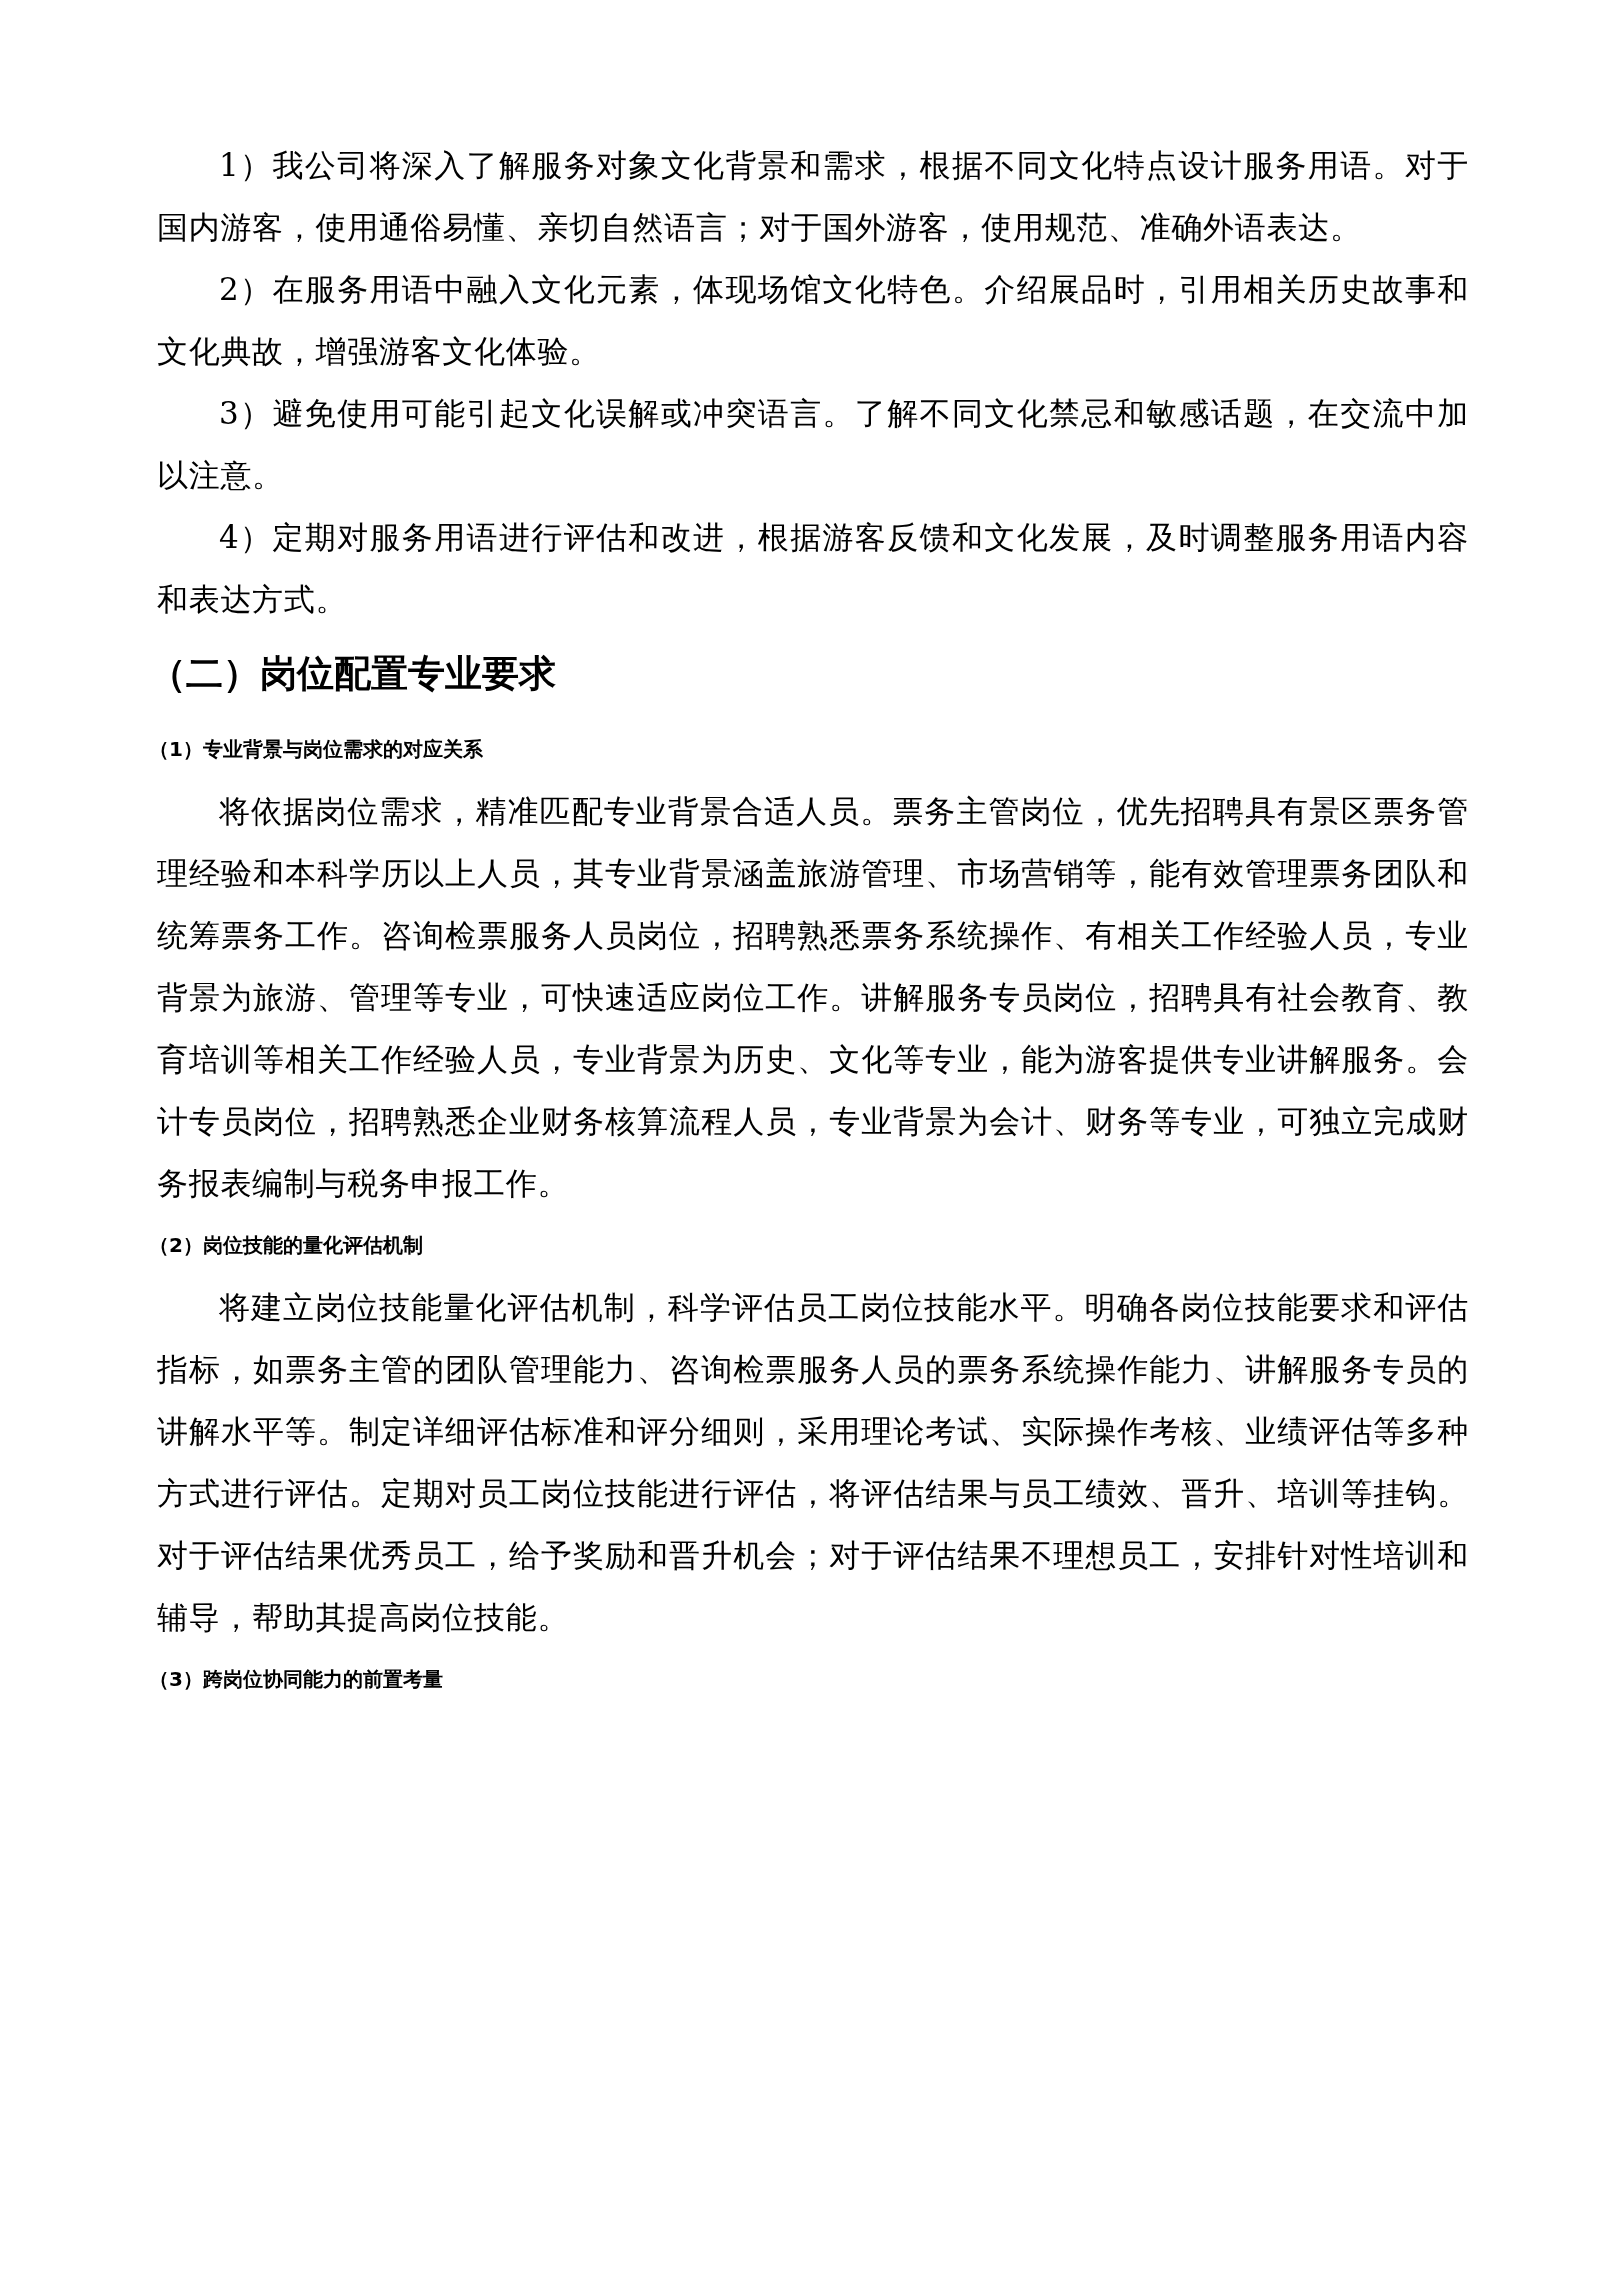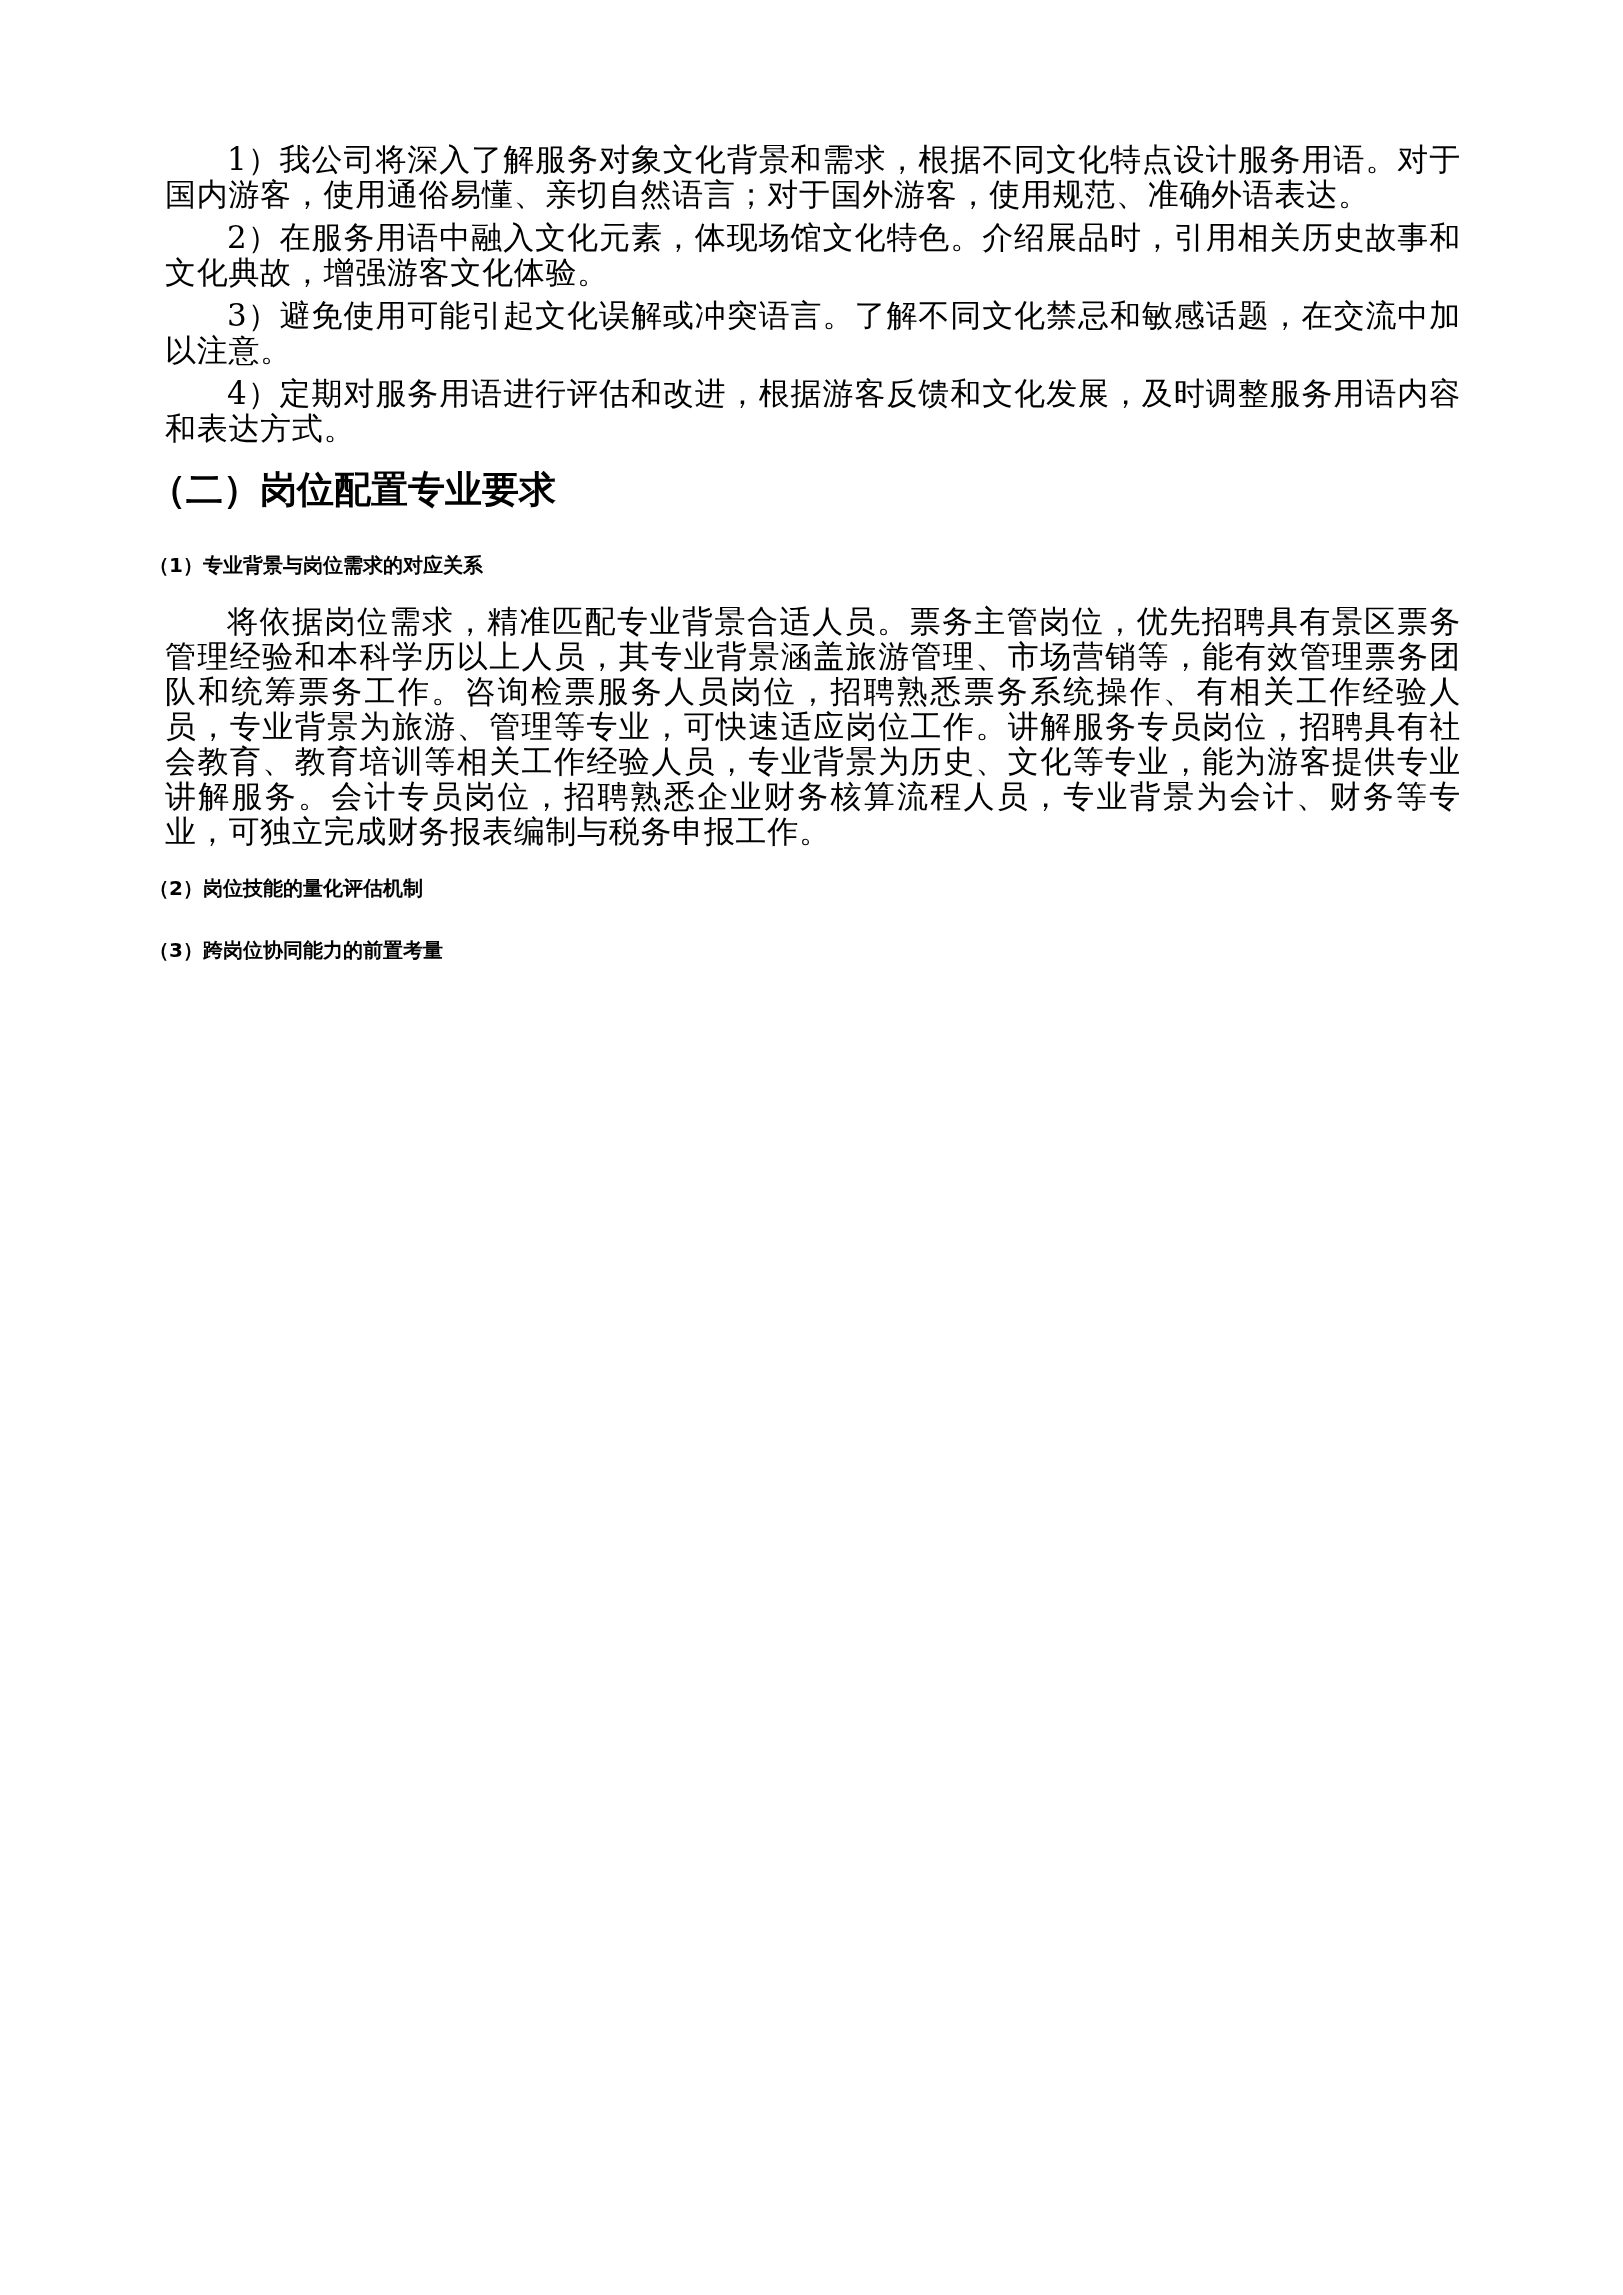--- a/index.html
+++ b/index.html
@@ -16,23 +16,23 @@
       font-family: "DejaVu Serif", "Liberation Serif", serif;
     }
     .page {
       position: absolute;
       left: 157px;
       top: 134px;
       width: 1312px;
     }
     .para {
       font-size: 31px;
-      line-height: 35px;
+      line-height: 62px;
       text-indent: 62px;
-      margin: 8px;
+      margin: 0;
       text-align: justify;
       letter-spacing: 0.7px;
     }
     .h2 {
       font-family: "DejaVu Sans", "Liberation Sans", sans-serif;
       font-weight: bold;
       font-size: 37px;
       line-height: 72px;
       margin: 8px;
       margin-left: -7.9px;
@@ -63,17 +63,18 @@
   <p class="para">2）在服务用语中融入文化元素，体现场馆文化特色。介绍展品时，引用相关历史故事和文化典故，增强游客文化体验。</p>
   <p class="para">3）避免使用可能引起文化误解或冲突语言。了解不同文化禁忌和敏感话题，在交流中加以注意。</p>
   <p class="para">4）定期对服务用语进行评估和改进，根据游客反馈和文化发展，及时调整服务用语内容和表达方式。</p>
 
   <h2 class="h2">（二）岗位配置专业要求</h2>
 
   <h4 class="h4">（1）专业背景与岗位需求的对应关系</h4>
   <p class="para">将依据岗位需求，精准匹配专业背景合适人员。票务主管岗位，优先招聘具有景区票务管理经验和本科学历以上人员，其专业背景涵盖旅游管理、市场营销等，能有效管理票务团队和统筹票务工作。咨询检票服务人员岗位，招聘熟悉票务系统操作、有相关工作经验人员，专业背景为旅游、管理等专业，可快速适应岗位工作。讲解服务专员岗位，招聘具有社会教育、教育培训等相关工作经验人员，专业背景为历史、文化等专业，能为游客提供专业讲解服务。会计专员岗位，招聘熟悉企业财务核算流程人员，专业背景为会计、财务等专业，可独立完成财务报表编制与税务申报工作。</p>
 
   <h4 class="h4">（2）岗位技能的量化评估机制</h4>
+  <p class="para">将建立岗位技能量化评估机制，科学评估员工岗位技能水平。明确各岗位技能要求和评估指标，如票务主管的团队管理能力、咨询检票服务人员的票务系统操作能力、讲解服务专员的讲解水平等。制定详细评估标准和评分细则，采用理论考试、实际操作考核、业绩评估等多种方式进行评估。定期对员工岗位技能进行评估，将评估结果与员工绩效、晋升、培训等挂钩。对于评估结果优秀员工，给予奖励和晋升机会；对于评估结果不理想员工，安排针对性培训和辅导，帮助其提高岗位技能。</p>
 
   <h4 class="h4">（3）跨岗位协同能力的前置考量</h4>
 
 </div>
 
 
 </body></html>

